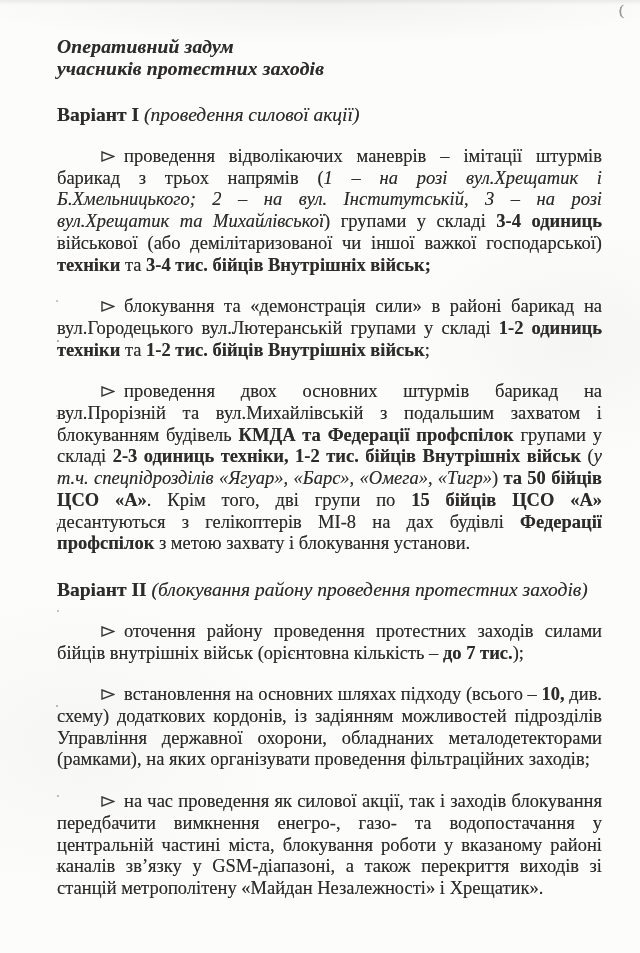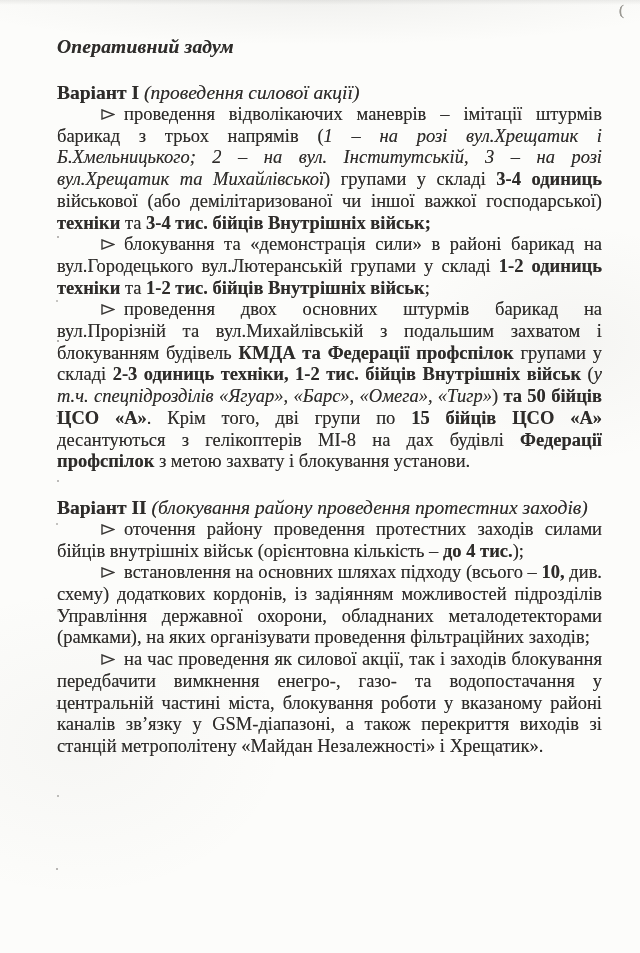--- a/index.html
+++ b/index.html
@@ -26,21 +26,21 @@
     font-size:19.5px;line-height:22px;
     letter-spacing:0.2px;
   }
   .heading{ font-size:19.5px;line-height:23px;margin-top:23px; }
   .heading .hb{ font-weight:bold; }
   .heading .hi{ font-style:italic; }
   .heading.v2{ }
   .para{
     font-size:18.5px;line-height:21.7px;
     text-align:justify;text-indent:44px;
-    margin-top:0;
+    margin-top:20px;
   }
   .para.gap{ }
   .seg-n{}
   .seg-b{ font-weight:bold; }
   .seg-i{ font-style:italic; }
   .bullet-icon{
     display:inline-block;width:14px;height:11px;
     margin-right:9px;vertical-align:baseline;
   }
   .bullet-icon svg{ display:block; }
@@ -68,20 +68,21 @@
 </head>
 <body>
 
 <div class="page soft">
 
   <div class="corner-mark">(</div>
   <div class="specks"></div>
 
   <div class="title">
     <div class="title-line">Оперативний задум</div>
+    <div class="title-line">учасників протестних заходів</div>
   </div>
 
   <div class="heading">
     <span class="hb">Варіант I</span><span class="hi"> (проведення силової акції)</span>
   </div>
 
   <div>
       <div class="para"><span class="bullet-icon"><svg width="14" height="11" viewBox="0 0 14 11">
             <polygon points="1,1 13,5.5 1,10" fill="none" stroke="#383634" stroke-width="1.4"></polygon>
           </svg></span><span class="seg-n">проведення відволікаючих маневрів – імітації штурмів барикад з трьох напрямів (</span><span class="seg-i">1 – на розі вул.Хрещатик і Б.Хмельницького; 2 – на вул. Інститутській, 3 – на розі вул.Хрещатик та Михайлівської</span><span class="seg-n">) групами у складі </span><span class="seg-b">3-4 одиниць</span><span class="seg-n"> військової (або демілітаризованої чи іншої важкої господарської) </span><span class="seg-b">техніки</span><span class="seg-n"> та </span><span class="seg-b">3-4 тис. бійців Внутрішніх військ;</span></div>
@@ -93,21 +94,21 @@
           </svg></span><span class="seg-n">проведення двох основних штурмів барикад на вул.Прорізній та вул.Михайлівській з подальшим захватом і блокуванням будівель </span><span class="seg-b">КМДА та Федерації профспілок</span><span class="seg-n"> групами у складі </span><span class="seg-b">2-3 одиниць техніки, 1-2 тис. бійців Внутрішніх військ</span><span class="seg-n"> (</span><span class="seg-i">у т.ч. спецпідрозділів «Ягуар», «Барс», «Омега», «Тигр»</span><span class="seg-n">) </span><span class="seg-b">та 50 бійців ЦСО «А»</span><span class="seg-n">. Крім того, дві групи по </span><span class="seg-b">15 бійців ЦСО «А»</span><span class="seg-n"> десантуються з гелікоптерів МІ-8 на дах будівлі </span><span class="seg-b">Федерації профспілок</span><span class="seg-n"> з метою захвату і блокування установи.</span></div>
     </div>
 
   <div class="heading v2">
     <span class="hb">Варіант II</span><span class="hi"> (блокування району проведення протестних заходів)</span>
   </div>
 
   <div>
       <div class="para"><span class="bullet-icon"><svg width="14" height="11" viewBox="0 0 14 11">
             <polygon points="1,1 13,5.5 1,10" fill="none" stroke="#383634" stroke-width="1.4"></polygon>
-          </svg></span><span class="seg-n">оточення району проведення протестних заходів силами бійців внутрішніх військ (орієнтовна кількість – </span><span class="seg-b">до 4 тис.</span><span class="seg-n">);</span></div>
+          </svg></span><span class="seg-n">оточення району проведення протестних заходів силами бійців внутрішніх військ (орієнтовна кількість – </span><span class="seg-b">до 7 тис.</span><span class="seg-n">);</span></div>
       <div class="para"><span class="bullet-icon"><svg width="14" height="11" viewBox="0 0 14 11">
             <polygon points="1,1 13,5.5 1,10" fill="none" stroke="#383634" stroke-width="1.4"></polygon>
           </svg></span><span class="seg-n">встановлення на основних шляхах підходу (всього – </span><span class="seg-b">10,</span><span class="seg-n"> див. схему) додаткових кордонів, із задіянням можливостей підрозділів Управління державної охорони, обладнаних металодетекторами (рамками), на яких організувати проведення фільтраційних заходів;</span></div>
       <div class="para gap"><span class="bullet-icon"><svg width="14" height="11" viewBox="0 0 14 11">
             <polygon points="1,1 13,5.5 1,10" fill="none" stroke="#383634" stroke-width="1.4"></polygon>
           </svg></span><span class="seg-n">на час проведення як силової акції, так і заходів блокування передбачити вимкнення енегро-, газо- та водопостачання у центральній частині міста, блокування роботи у вказаному районі каналів зв’язку у GSM-діапазоні, а також перекриття виходів зі станцій метрополітену «Майдан Незалежності» і Хрещатик».</span></div>
     </div>
 
 </div>
 

